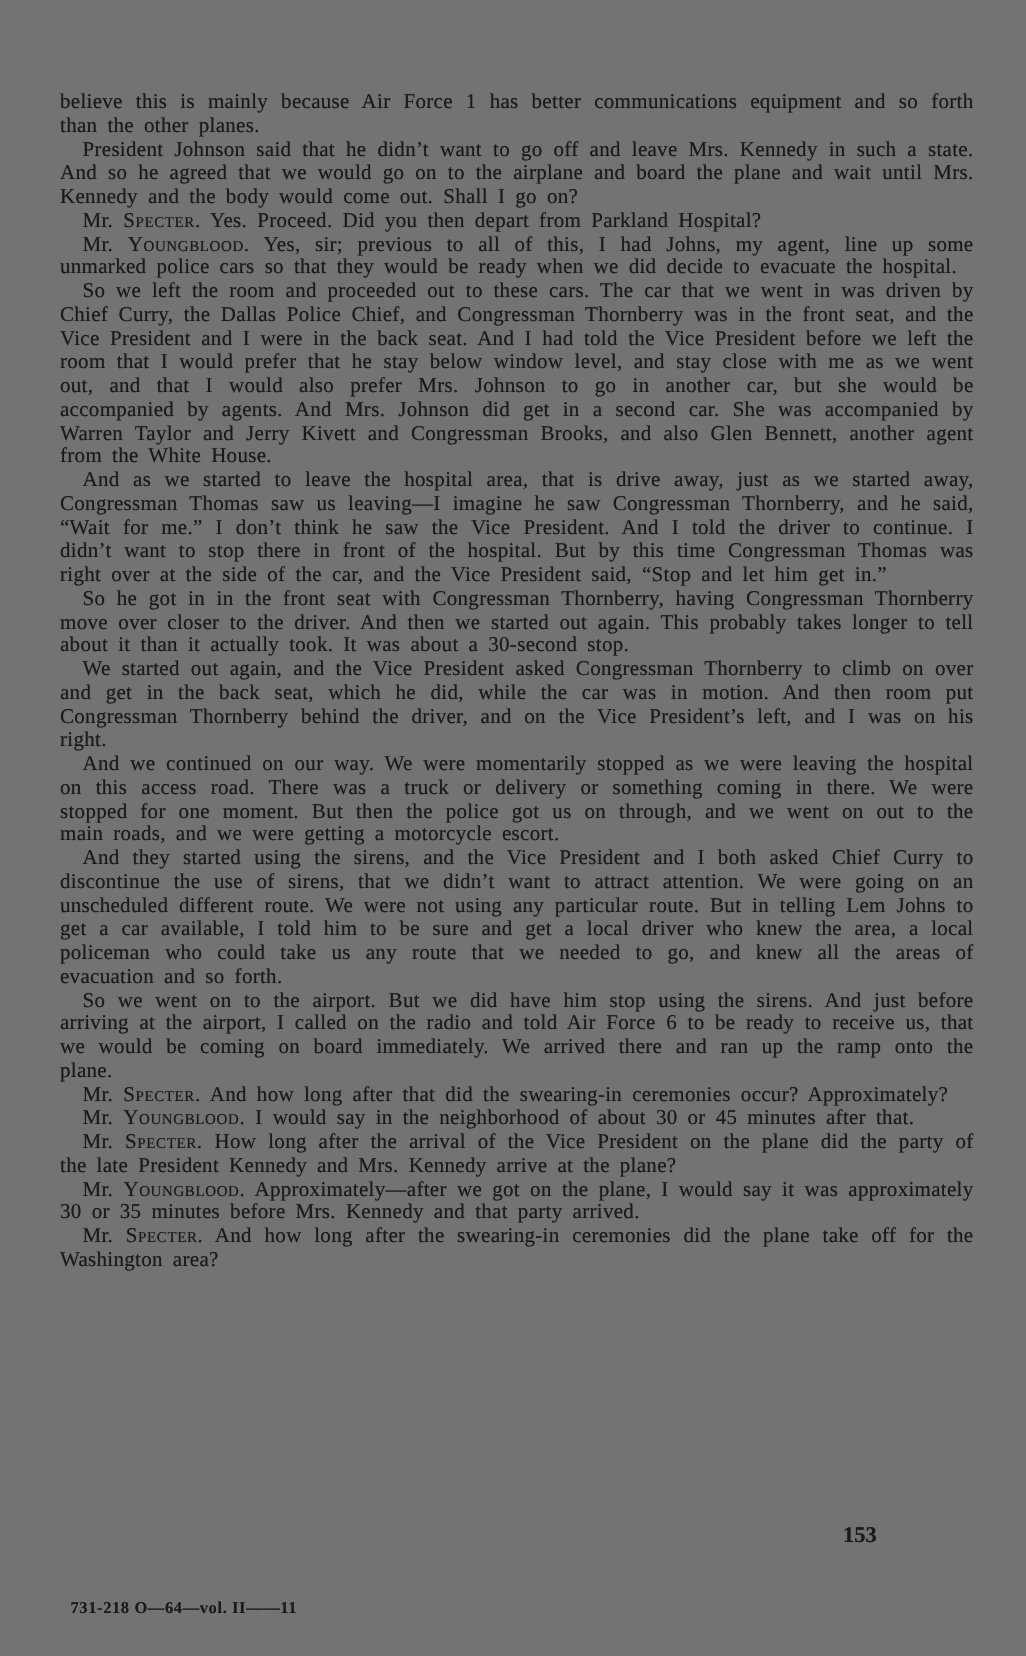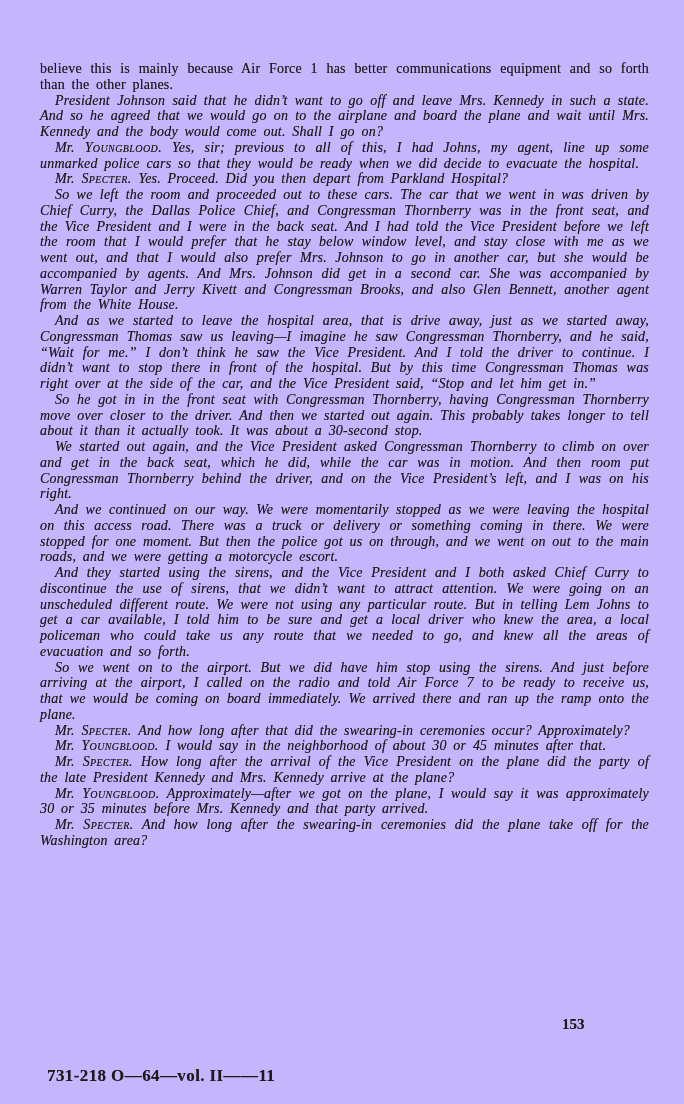--- a/index.html
+++ b/index.html
@@ -10,95 +10,94 @@
   body {
     width: 684px;
     height: 1104px;
     position: relative;
     overflow: hidden;
     font-family: "Liberation Serif", serif;
   }
   .page {
     position: absolute;
     inset: 0;
-    background: #c4b5fd;
+    background: #737373;
   }
   .text-block {
     position: absolute;
     left: 40px;
     top: 61px;
     width: 609px;
   }
   p.para {
     margin: 0;
     padding: 0;
     text-align: justify;
     font-size: 14px;
     line-height: 15.75px;
     letter-spacing: 0.2px;
     word-spacing: 3px;
     color: #1b1a18;
     text-shadow: 0 0 0.5px rgba(20,18,15,0.55);
   }
   p.indent {
     text-indent: 15px;
-    font-style: italic;
   }
   .sc {
     font-variant: small-caps;
     letter-spacing: 0.4px;
   }
   .page-number {
     position: absolute;
     left: 562px;
     top: 1016px;
     font-size: 15px;
     font-weight: bold;
     color: #1b1a18;
     text-shadow: 0 0 0.5px rgba(20,18,15,0.55);
   }
   .footer-note {
     position: absolute;
     left: 47px;
     top: 1066px;
-    font-size: 17px;
+    font-size: 11px;
     font-weight: bold;
     letter-spacing: 0.4px;
     color: #1b1a18;
     text-shadow: 0 0 0.4px rgba(20,18,15,0.5);
   }
 </style>
 </head>
 <body>
 
 <div class="page">
 
   <div class="text-block">
 
     <p class="para"><span>believe this is mainly because Air Force 1 has better communications equipment and so forth than the other planes.</span></p>
 
     <p class="para indent"><span>President Johnson said that he didn’t want to go off and leave Mrs. Kennedy in such a state. And so he agreed that we would go on to the airplane and board the plane and wait until Mrs. Kennedy and the body would come out. Shall I go on?</span></p>
 
+    <p class="para indent"><span>Mr.</span> <span class="sc">Specter.</span> <span>Yes. Proceed. Did you then depart from Parkland Hospital?</span></p>
+
     <p class="para indent"><span>Mr.</span> <span class="sc">Youngblood.</span> <span>Yes, sir; previous to all of this, I had Johns, my agent, line up some unmarked police cars so that they would be ready when we did decide to evacuate the hospital.</span></p>
-
-    <p class="para indent"><span>Mr.</span> <span class="sc">Specter.</span> <span>Yes. Proceed. Did you then depart from Parkland Hospital?</span></p>
 
     <p class="para indent"><span>So we left the room and proceeded out to these cars. The car that we went in was driven by Chief Curry, the Dallas Police Chief, and Congressman Thornberry was in the front seat, and the Vice President and I were in the back seat. And I had told the Vice President before we left the room that I would prefer that he stay below window level, and stay close with me as we went out, and that I would also prefer Mrs. Johnson to go in another car, but she would be accompanied by agents. And Mrs. Johnson did get in a second car. She was accompanied by Warren Taylor and Jerry Kivett and Congressman Brooks, and also Glen Bennett, another agent from the White House.</span></p>
 
     <p class="para indent"><span>And as we started to leave the hospital area, that is drive away, just as we started away, Congressman Thomas saw us leaving—I imagine he saw Congressman Thornberry, and he said, “Wait for me.” I don’t think he saw the Vice President. And I told the driver to continue. I didn’t want to stop there in front of the hospital. But by this time Congressman Thomas was right over at the side of the car, and the Vice President said, “Stop and let him get in.”</span></p>
 
     <p class="para indent"><span>So he got in in the front seat with Congressman Thornberry, having Congressman Thornberry move over closer to the driver. And then we started out again. This probably takes longer to tell about it than it actually took. It was about a 30-second stop.</span></p>
 
     <p class="para indent"><span>We started out again, and the Vice President asked Congressman Thornberry to climb on over and get in the back seat, which he did, while the car was in motion. And then room put Congressman Thornberry behind the driver, and on the Vice President’s left, and I was on his right.</span></p>
 
     <p class="para indent"><span>And we continued on our way. We were momentarily stopped as we were leaving the hospital on this access road. There was a truck or delivery or something coming in there. We were stopped for one moment. But then the police got us on through, and we went on out to the main roads, and we were getting a motorcycle escort.</span></p>
 
     <p class="para indent"><span>And they started using the sirens, and the Vice President and I both asked Chief Curry to discontinue the use of sirens, that we didn’t want to attract attention. We were going on an unscheduled different route. We were not using any particular route. But in telling Lem Johns to get a car available, I told him to be sure and get a local driver who knew the area, a local policeman who could take us any route that we needed to go, and knew all the areas of evacuation and so forth.</span></p>
 
-    <p class="para indent"><span>So we went on to the airport. But we did have him stop using the sirens. And just before arriving at the airport, I called on the radio and told Air Force 7 to be ready to receive us, that we would be coming on board immediately. We arrived there and ran up the ramp onto the plane.</span></p>
+    <p class="para indent"><span>So we went on to the airport. But we did have him stop using the sirens. And just before arriving at the airport, I called on the radio and told Air Force 6 to be ready to receive us, that we would be coming on board immediately. We arrived there and ran up the ramp onto the plane.</span></p>
 
     <p class="para indent"><span>Mr.</span> <span class="sc">Specter.</span> <span>And how long after that did the swearing-in ceremonies occur? Approximately?</span></p>
 
     <p class="para indent"><span>Mr.</span> <span class="sc">Youngblood.</span> <span>I would say in the neighborhood of about 30 or 45 minutes after that.</span></p>
 
     <p class="para indent"><span>Mr.</span> <span class="sc">Specter.</span> <span>How long after the arrival of the Vice President on the plane did the party of the late President Kennedy and Mrs. Kennedy arrive at the plane?</span></p>
 
     <p class="para indent"><span>Mr.</span> <span class="sc">Youngblood.</span> <span>Approximately—after we got on the plane, I would say it was approximately 30 or 35 minutes before Mrs. Kennedy and that party arrived.</span></p>
 
     <p class="para indent"><span>Mr.</span> <span class="sc">Specter.</span> <span>And how long after the swearing-in ceremonies did the plane take off for the Washington area?</span></p>

